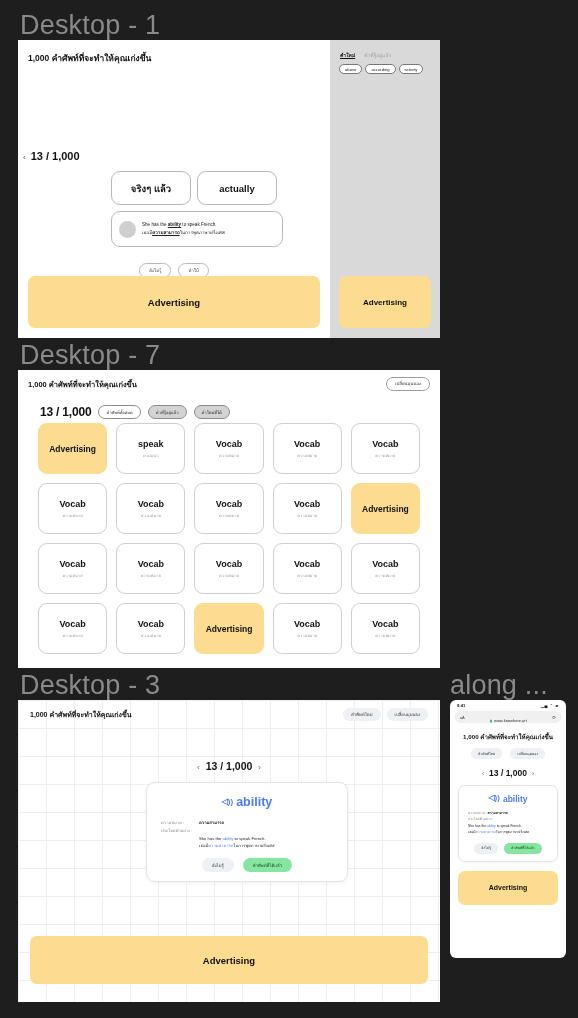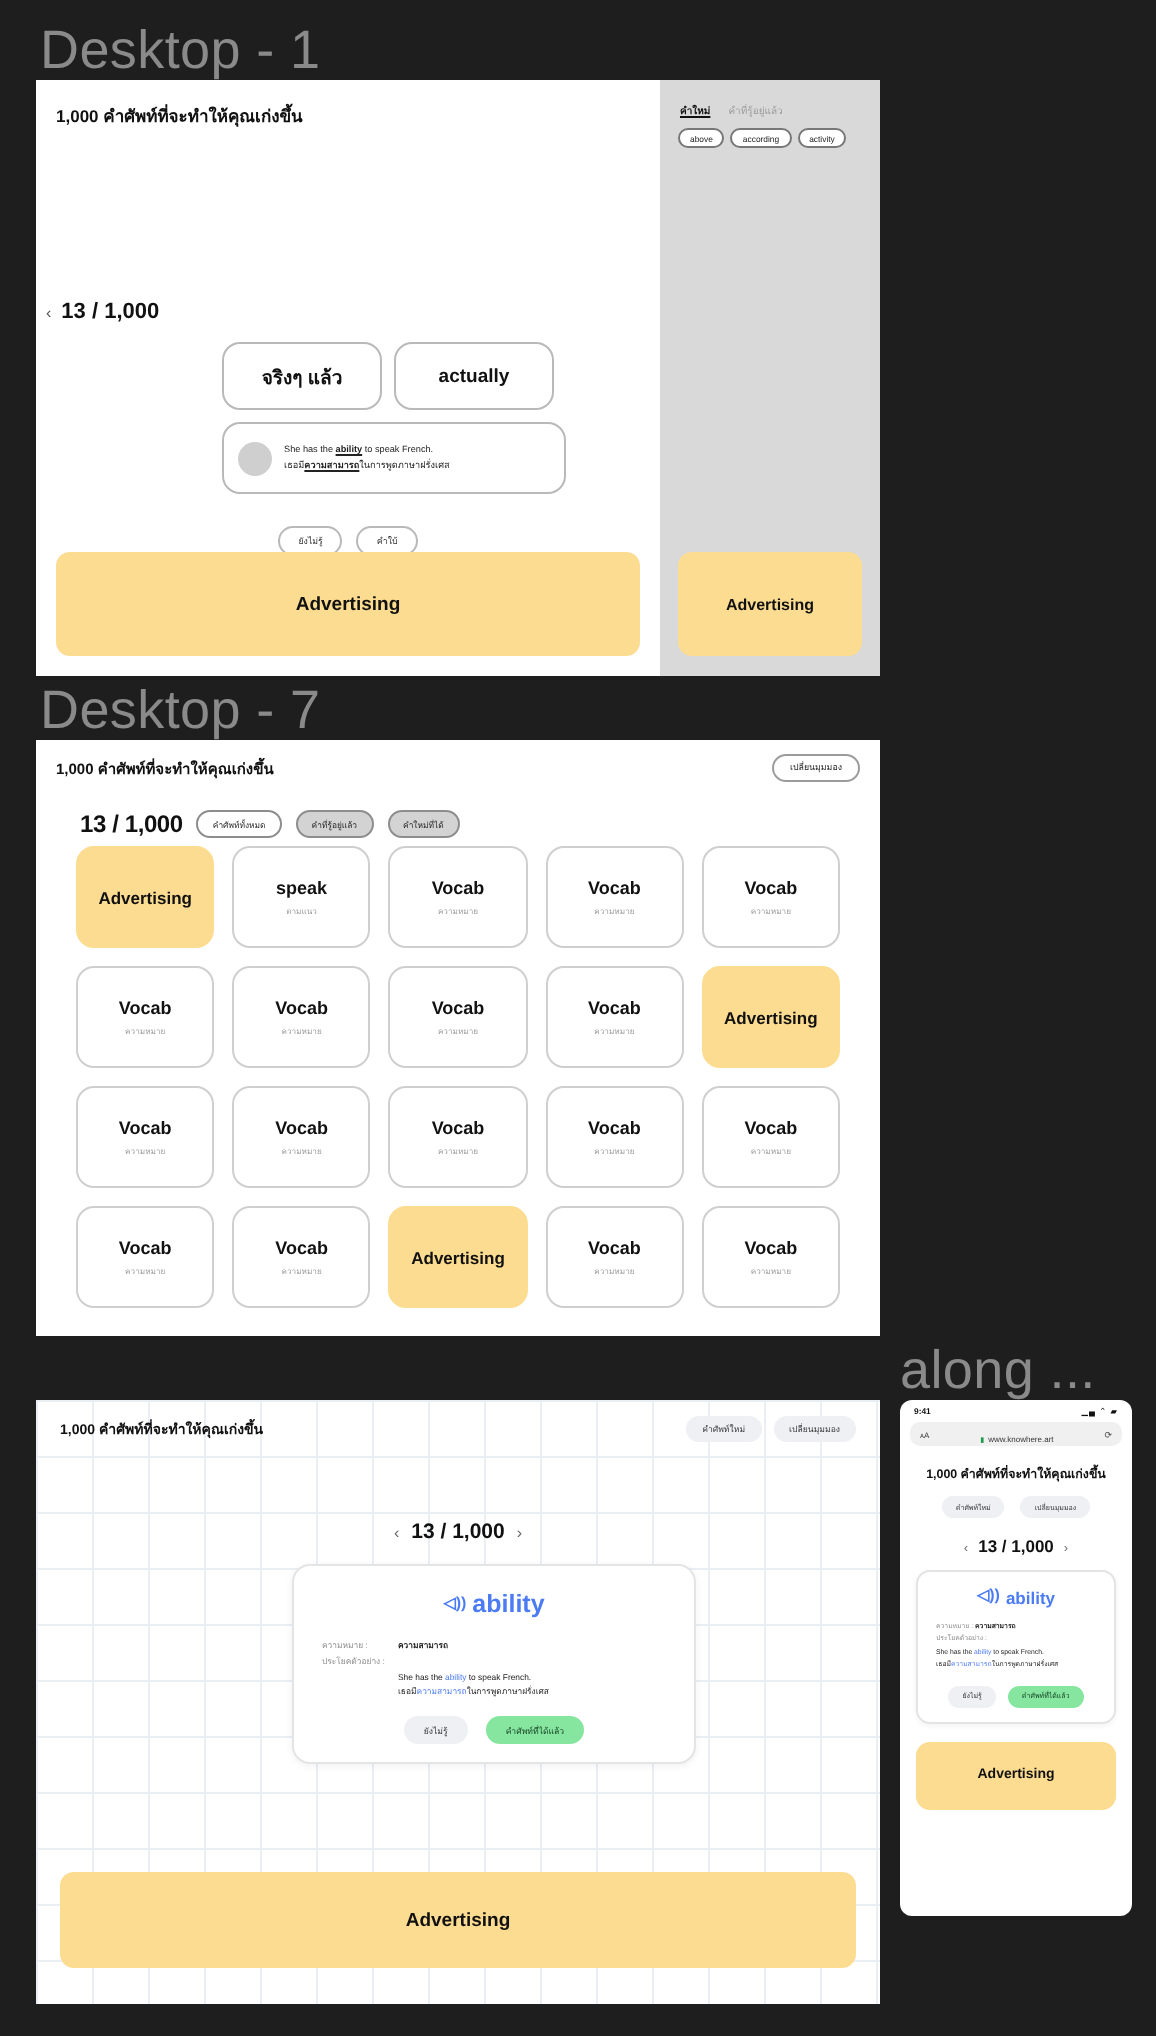--- a/index.html
+++ b/index.html
@@ -298,20 +298,21 @@
             <div class="t">ความหมาย</div>
           </div>
           <div class="vcard">
             <div class="w">Vocab</div>
             <div class="t">ความหมาย</div>
           </div>
         </div>
       </div>
   </div>
 
+  <div class="frame-label" style="left:20px;top:670px;">Desktop - 3</div>
   <div class="frame" id="d3">
     <div class="d3-head">
       <div class="d3-title">1,000 คำศัพท์ที่จะทำให้คุณเก่งขึ้น</div>
       <div class="d3-acts">
         <div class="pill-grey">คำศัพท์ใหม่</div>
         <div class="pill-grey">เปลี่ยนมุมมอง</div>
       </div>
     </div>
 
     <div class="d3-counter">

